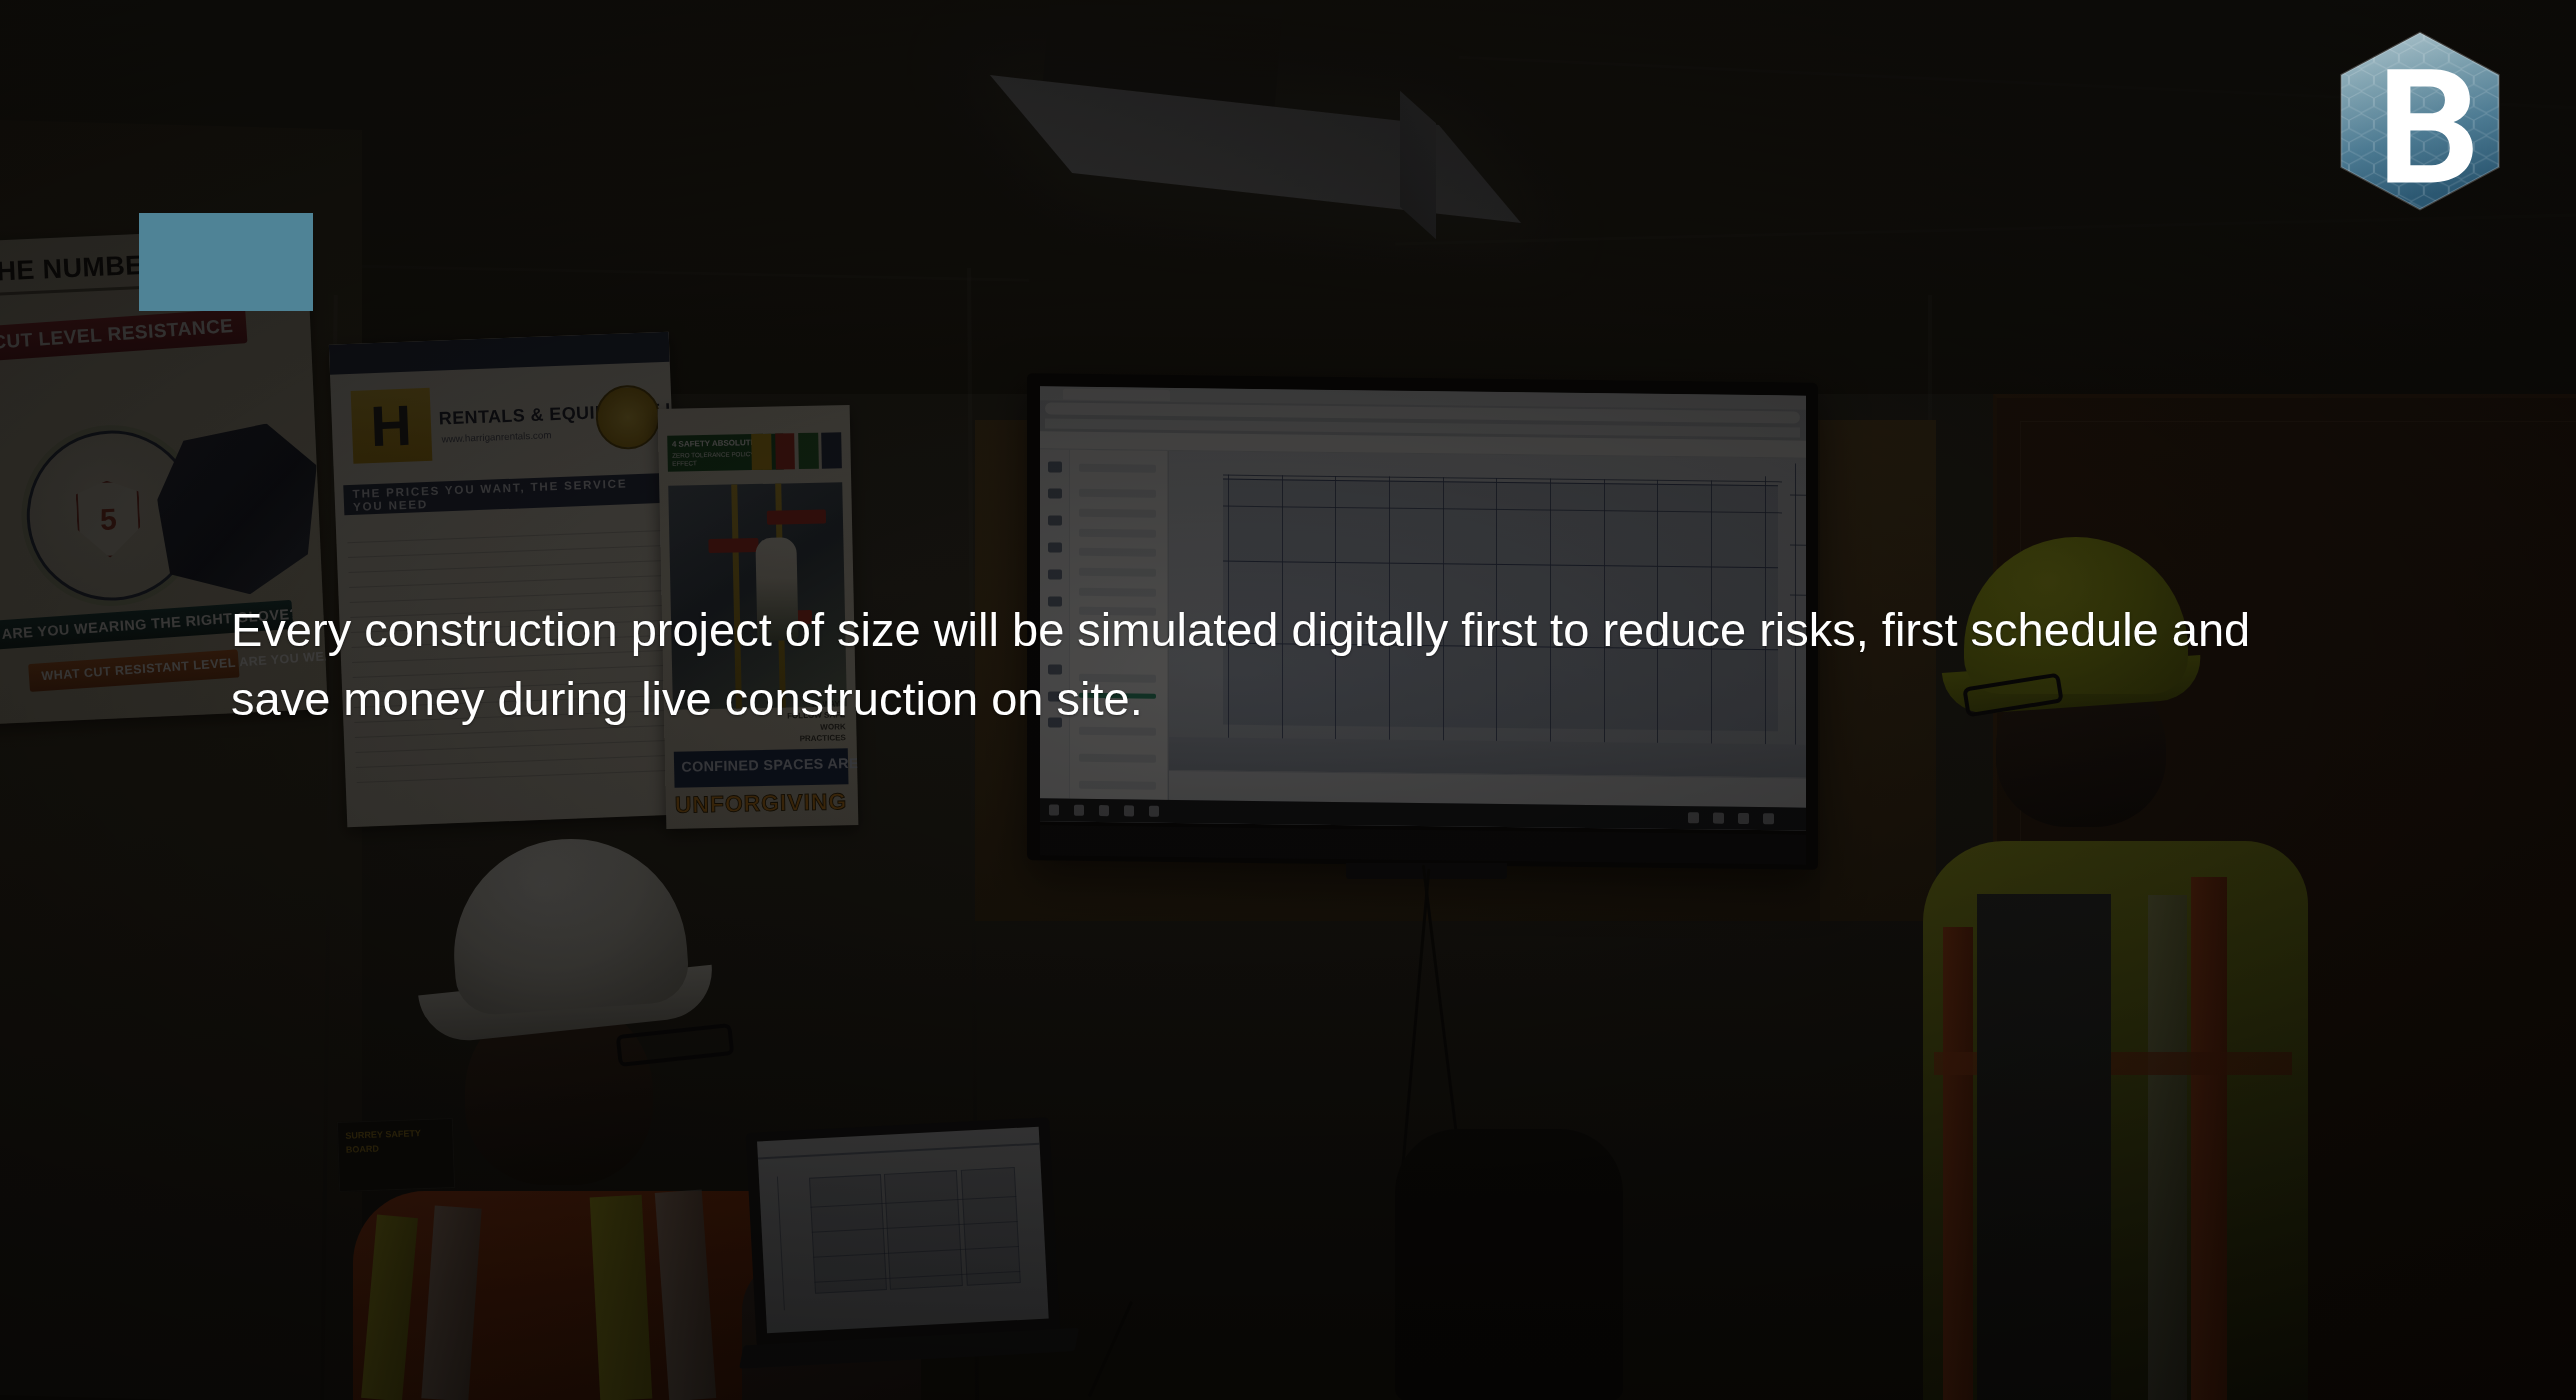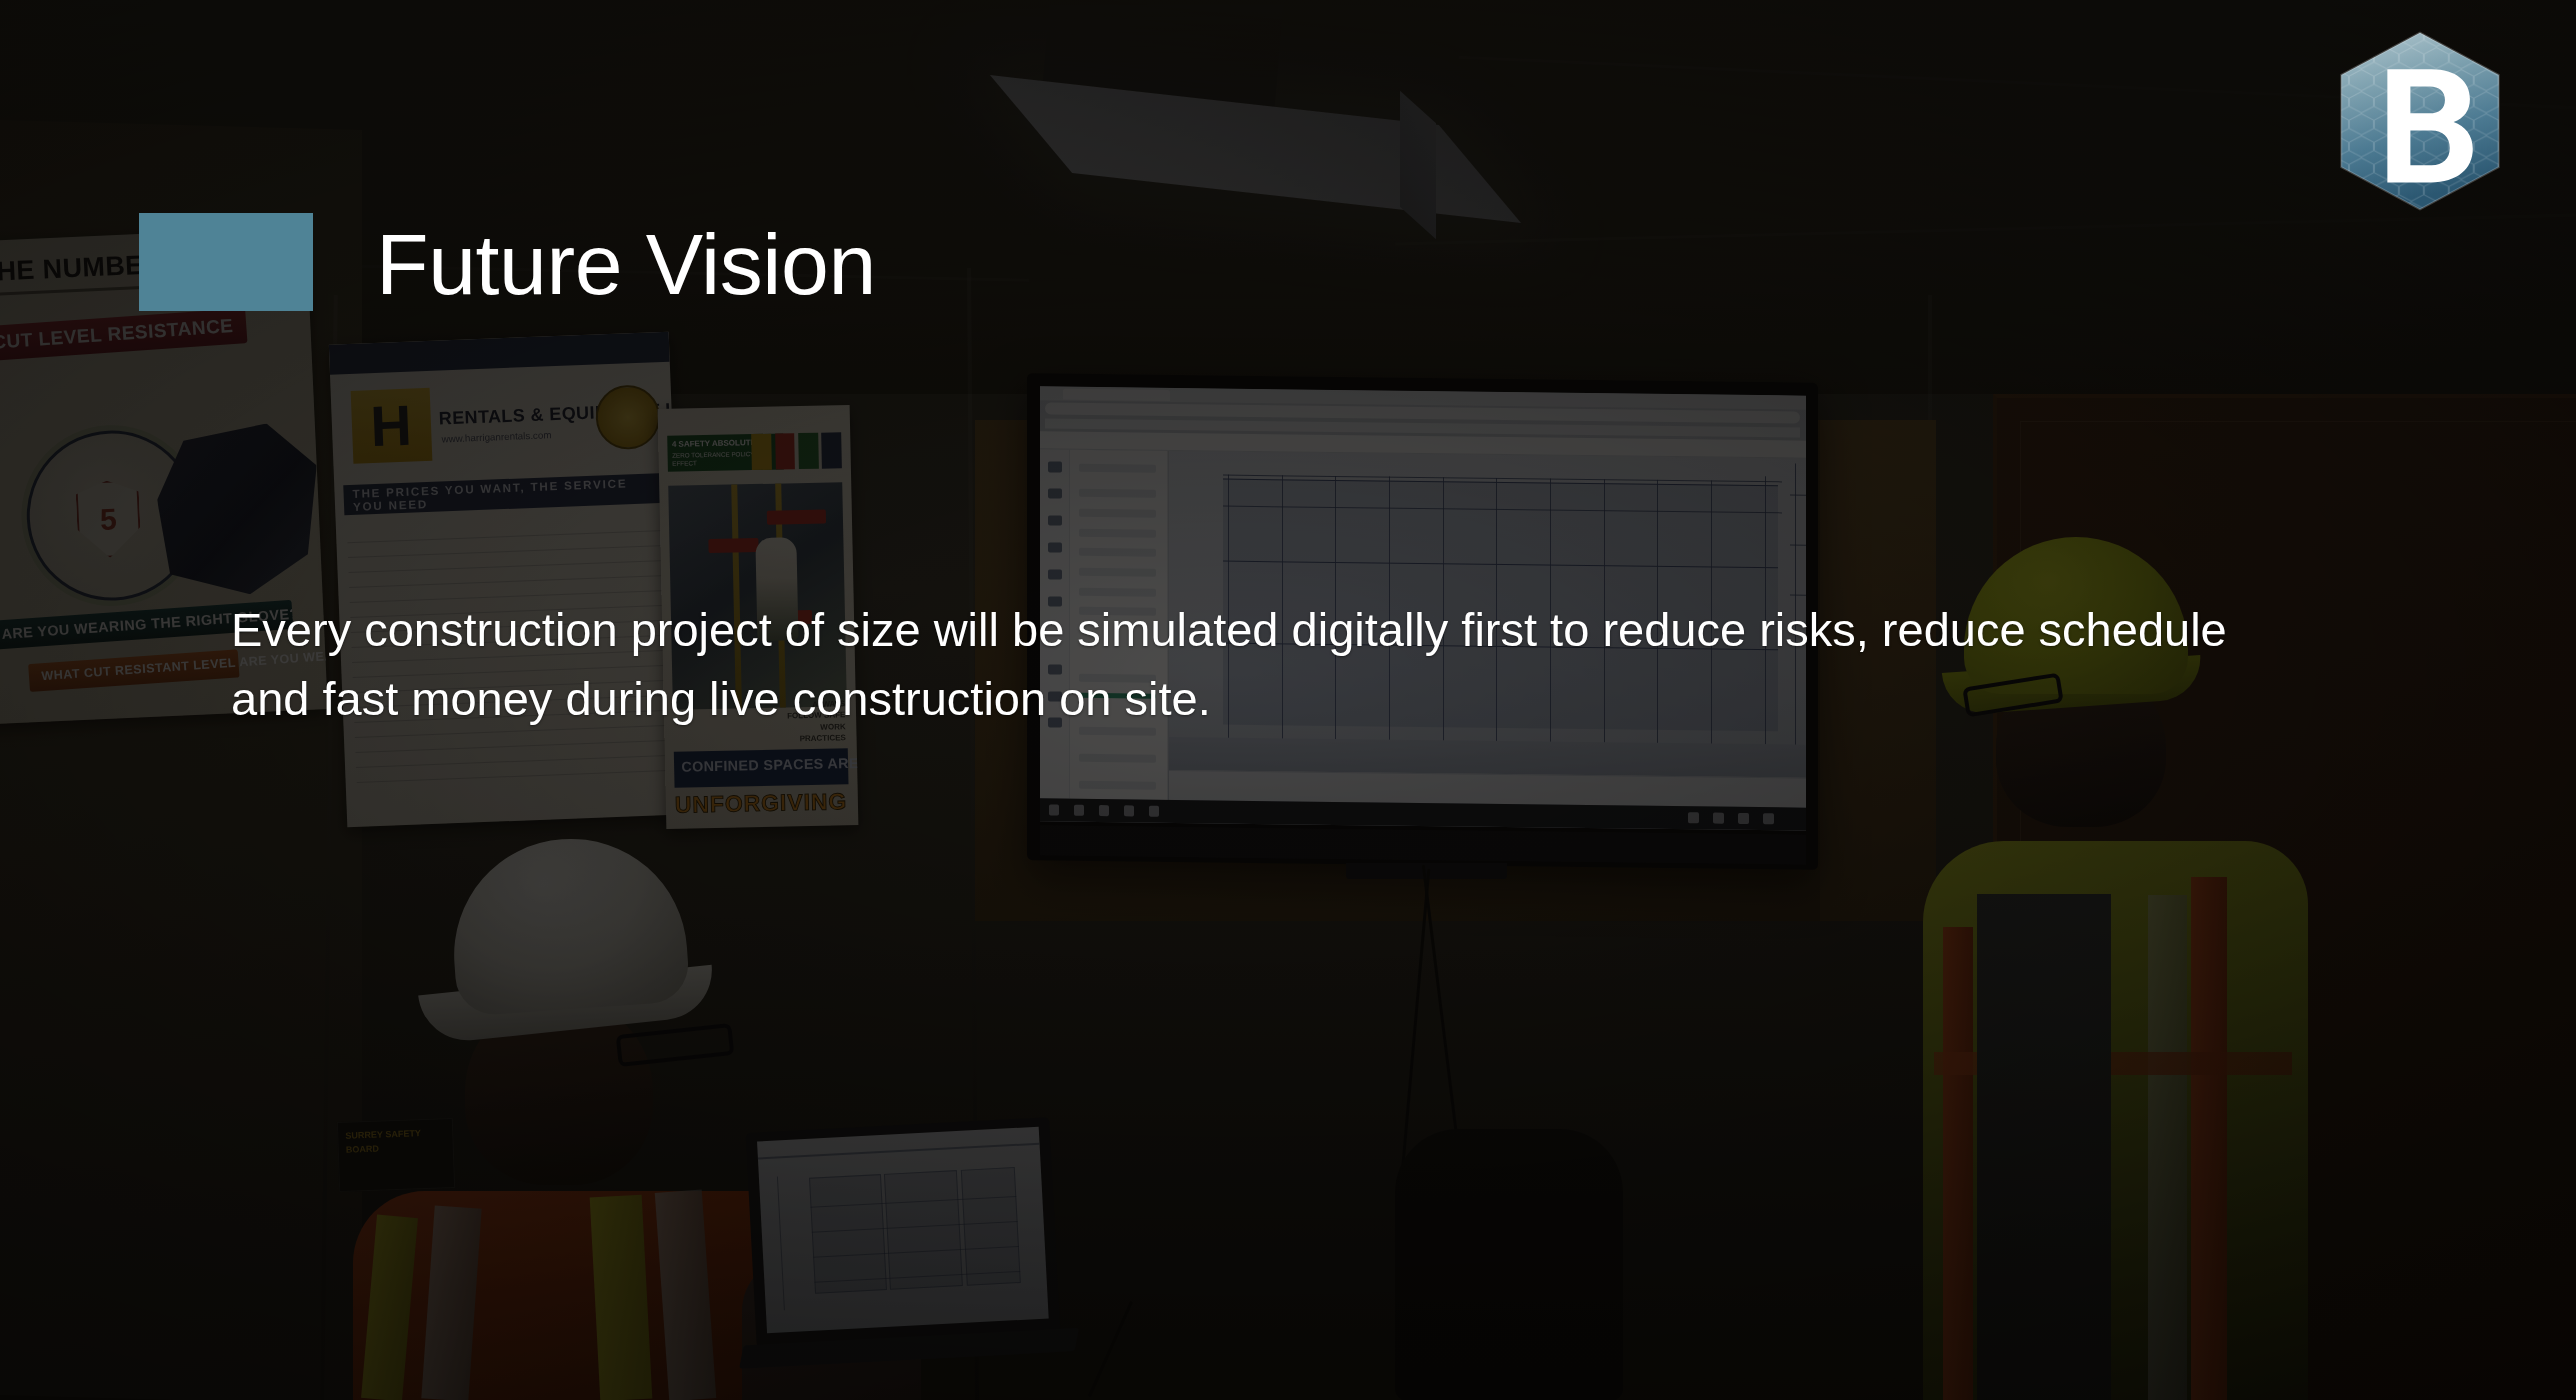--- a/index.html
+++ b/index.html
@@ -575,23 +575,22 @@
     </div>
 
     <div id="dim"></div>
     <div id="dim2"></div>
   </div>
 
   <div id="content">
 
     <div id="accent-square"></div>
 
-    <div id="title">Future Vision</div>
-
-    <div id="para1" class="body-para">Every construction project of size will be simulated digitally first to reduce risks, reduce schedule and fast money during live construction on site.</div>
+
+    <div id="para1" class="body-para">Every construction project of size will be simulated digitally first to reduce risks, first schedule and save money during live construction on site.</div>
 
     <div id="logo">
       <svg viewBox="0 0 200 200" xmlns="http://www.w3.org/2000/svg" aria-hidden="true">
         <defs>
           <linearGradient id="hexgrad" x1="0" y1="0" x2="0.25" y2="1">
             <stop offset="0%" stop-color="#b3c8cf"></stop>
             <stop offset="32%" stop-color="#7fa2b0"></stop>
             <stop offset="66%" stop-color="#4c7a92"></stop>
             <stop offset="100%" stop-color="#2b5771"></stop>
           </linearGradient>

